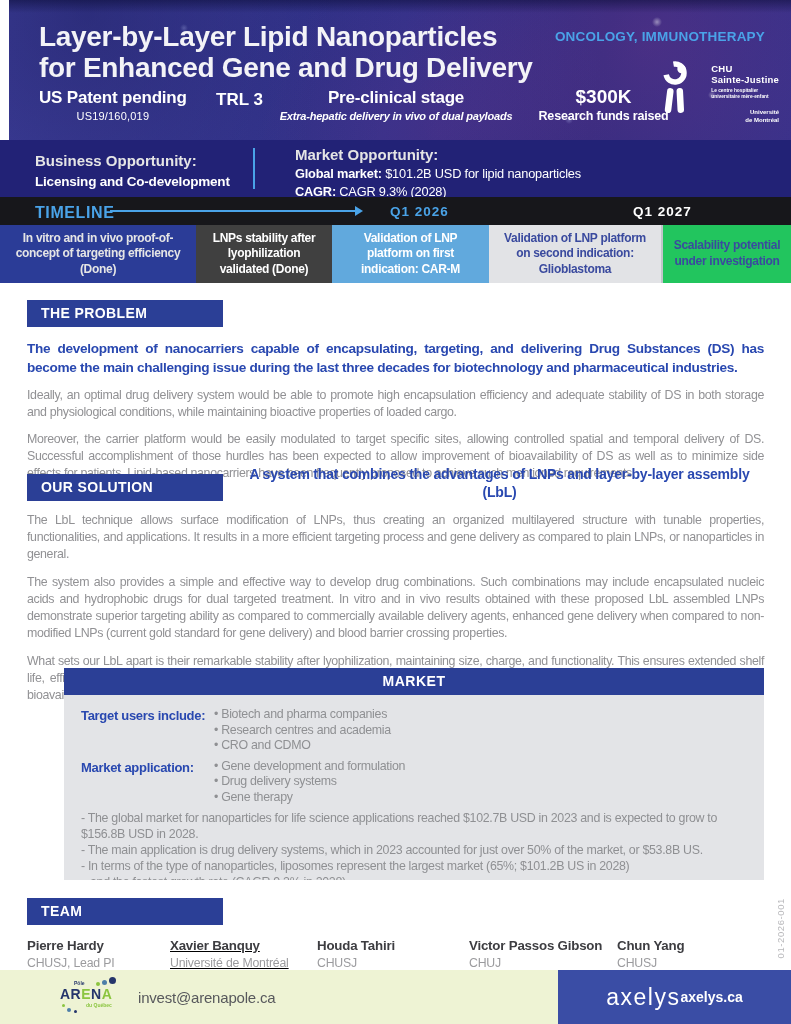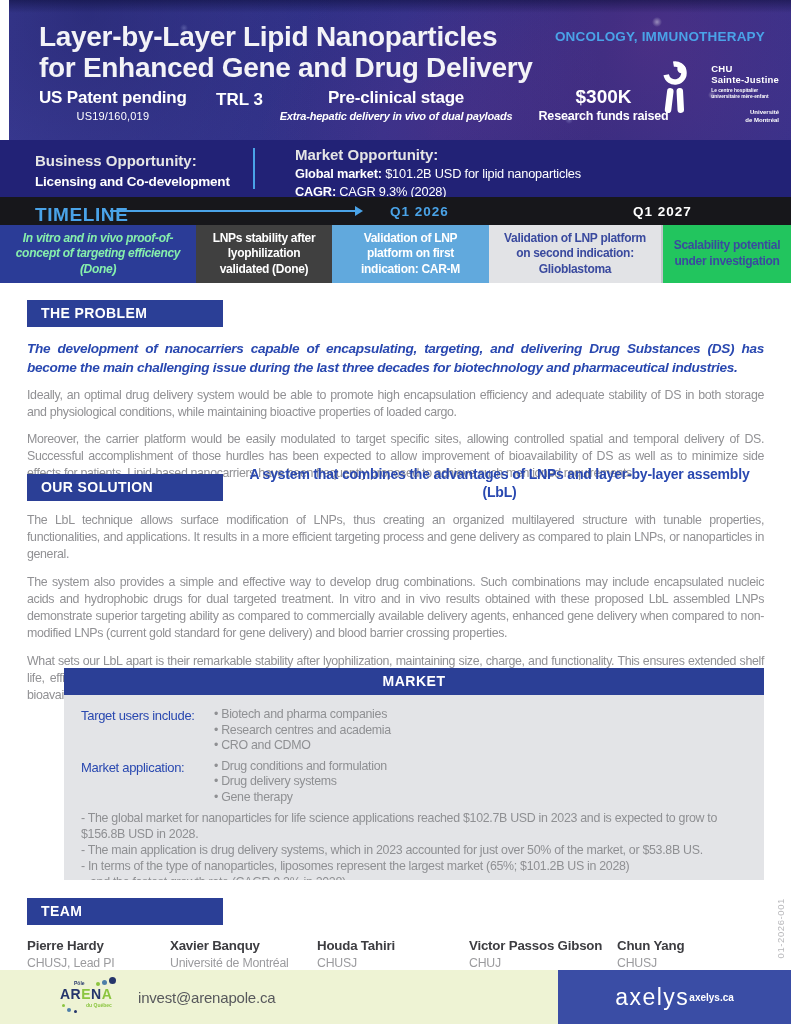--- a/index.html
+++ b/index.html
@@ -52,59 +52,59 @@
   .opp-business { position:absolute; left:35px; top:10px; line-height:1.45; }
   .opp-label { color:#e5e5e5; font-weight:bold; font-size:15px; }
   .opp-value { color:#ffffff; font-weight:bold; font-size:13.5px; letter-spacing:-0.2px; }
   .opp-divider { position:absolute; left:253px; top:8px; bottom:8px; width:2px; background:#4aa3e8; }
   .opp-market { position:absolute; left:295px; top:4px; line-height:1.4; }
   .opp-line { color:#ffffff; font-size:12.8px; letter-spacing:-0.2px; }
   .opp-line b { font-weight:bold; }
 
   
   .tl-bar { position:absolute; top:197px; left:0; right:0; height:28px; background:#17171b; }
-  .tl-label { position:absolute; left:35px; top:7px; color:#4aa3e8; font-weight:bold; font-size:19px; letter-spacing:0.6px; }
+  .tl-label { position:absolute; left:35px; top:7px; color:#4aa3e8; font-weight:bold; font-size:16px; letter-spacing:0.6px; }
   .tl-arrow { position:absolute; left:110px; top:13px; width:245px; height:2px; background:#4aa3e8; }
   .tl-arrow::after { content:""; position:absolute; right:-8px; top:-4px; border-left:8px solid #4aa3e8; border-top:5px solid transparent; border-bottom:5px solid transparent; }
   .tl-date1 { position:absolute; left:390px; top:7px; color:#4aa3e8; font-weight:bold; font-size:13.5px; letter-spacing:1px; }
   .tl-date2 { position:absolute; left:633px; top:7px; color:#ffffff; font-weight:bold; font-size:13.5px; letter-spacing:1px; }
   .tl-boxes { position:absolute; top:225px; left:0; right:0; height:58px; display:flex; }
   .tl-box { display:flex; align-items:center; justify-content:center; text-align:center; font-weight:bold; font-size:12px; line-height:1.3; padding:4px 10px; letter-spacing:-0.3px; }
-  .tl-box-1 { width:196px; background:#2b3c97; color:#86efac;font-style:italic; }
+  .tl-box-1 { width:196px; background:#2b3c97; color:#e5e5e5; }
   .tl-box-2 { width:136px; background:#404040; color:#fff; }
   .tl-box-3 { width:157px; background:#61a9dd; color:#fff; }
   .tl-box-4 { width:172px; background:#e2e3e6; color:#3a4a9e; }
   .tl-box-5 { width:130px; background:#22c55e; color:#3a4a9e; border-left:2px solid #c2c5cb; }
 
   
   .sec-head { display:block; width:196px; height:27px; background:#2b3f96; color:#fff; font-weight:bold; font-size:14px; letter-spacing:0.4px; padding:5px 0 0 14px; }
   .body-p { color:#919194; font-size:12.4px; letter-spacing:-0.35px; line-height:17px; text-align:justify; }
   .problem { position:absolute; top:300px; left:27px; right:27px; }
-  .intro { color:#2948b0; font-weight:bold; font-size:13.6px; letter-spacing:-0.3px; line-height:18.5px; text-align:justify; margin-top:13px;font-style:italic; }
+  .intro { color:#2948b0; font-weight:bold; font-size:13.6px; letter-spacing:-0.3px; line-height:18.5px; text-align:justify; margin-top:13px; }
   .problem .body-p { margin-top:10px; }
 
   .solution { position:absolute; top:465px; left:27px; right:27px; }
   .sol-row { display:flex; align-items:flex-end; }
   .sol-sub { flex:1; text-align:center; color:#2948b0; font-weight:bold; font-size:14px; letter-spacing:-0.2px; line-height:1.3; padding-left:12px; }
   .solution .body-p { margin-top:11px; }
 
   .market { position:absolute; top:668px; left:27px; right:27px;padding-left:37px; }
   .market-head { display:block; height:27px; background:#2b3f96; color:#fff; text-align:center; font-weight:bold; font-size:14px; letter-spacing:0.5px; padding-top:5px; }
   .market-box { background:#e3e4e7; height:185px; padding:12px 17px 10px 17px; overflow:hidden; }
   .m-row { display:flex; margin-bottom:5px; }
-  .m-label { flex:none; width:133px; color:#2948b0; font-weight:normal; font-size:13px; letter-spacing:-0.3px; padding-top:1px; }
+  .m-label { flex:none; width:133px; color:#2948b0; font-weight:bold; font-size:13px; letter-spacing:-0.3px; padding-top:1px; }
   .m-items { color:#8f9093; font-size:12.4px; letter-spacing:-0.3px; line-height:15.5px; }
   .m-item::before { content:"• "; }
   .m-notes { margin-top:3px; color:#8f9093; font-size:12.4px; letter-spacing:-0.3px; line-height:16px; }
   .m-note.indent { padding-left:9px; }
 
   .team { position:absolute; top:898px; left:27px; right:27px; }
   .team-grid { display:flex; margin-top:13px; }
   .team-member { flex:none; }
-  .tm-1 { width:143px; } .tm-2 { width:147px; } .tm-3 { width:152px; } .tm-4 { width:148px; } .tm-5 { width:120px; }
+  .tm-1 { width:143px; } .tm-2 { width:147px;text-decoration:underline; } .tm-3 { width:152px; } .tm-4 { width:148px; } .tm-5 { width:120px; }
   .tm-name { color:#3d3d41; font-weight:bold; font-size:13.3px; letter-spacing:-0.2px; }
   .tm-affil { color:#9b9b9e; font-size:12.3px; letter-spacing:-0.2px; margin-top:3px; }
 
   .doc-num { position:absolute; right:5px; top:898px; writing-mode:vertical-rl; transform:rotate(180deg); color:#b7b7ba; font-size:9.5px; letter-spacing:0.6px; }
 
   
   .footer { position:absolute; bottom:0; left:0; right:0; height:54px; display:flex; }
   .footer-left { flex:1; background:#eef3d4; display:flex; align-items:center; padding-left:60px; }
   .arena-logo { position:relative; width:62px; height:40px; }
   .arena-top { position:absolute; left:14px; top:3px; font-size:5px; font-weight:bold; color:#25356b; }
@@ -114,21 +114,21 @@
   .arena-dot { position:absolute; border-radius:50%; }
   .d1 { width:7px; height:7px; background:#25356b; right:6px; top:0px; }
   .d2 { width:5px; height:5px; background:#4d7fa8; right:15px; top:3px; }
   .d3 { width:4px; height:4px; background:#8bc53f; right:22px; top:5px; }
   .d4 { width:3px; height:3px; background:#8bc53f; left:2px; top:27px; }
   .d5 { width:4px; height:4px; background:#4d7fa8; left:7px; top:31px; }
   .d6 { width:3px; height:3px; background:#25356b; left:14px; top:33px; }
   .footer-email { margin-left:16px; color:#57585c; font-size:15px; letter-spacing:-0.2px; }
   .footer-right { flex:none; width:233px; background:#3a4da5; display:flex; align-items:center; justify-content:center; }
   .axelys-word { color:#ffffff; font-size:23px; font-weight:normal; letter-spacing:1.5px; }
-  .axelys-url { color:#ffffff; font-weight:bold; font-size:10px; }
+  .axelys-url { color:#ffffff; font-weight:bold; font-size:14px; }
 </style>
 </head>
 <body>
 
 <div class="page">
 
   <div class="header">
     <div class="header-title">
       <div>Layer-by-Layer Lipid Nanoparticles</div>
       <div>for Enhanced Gene and Drug Delivery</div>
@@ -226,21 +226,21 @@
         <div class="m-label">Target users include:</div>
         <div class="m-items">
           <div class="m-item">Biotech and pharma companies</div>
           <div class="m-item">Research centres and academia</div>
           <div class="m-item">CRO and CDMO</div>
         </div>
       </div>
       <div class="m-row">
         <div class="m-label">Market application:</div>
         <div class="m-items">
-          <div class="m-item">Drug conditions and formulation</div>
+          <div class="m-item">Gene development and formulation</div>
           <div class="m-item">Drug delivery systems</div>
           <div class="m-item">Gene therapy</div>
         </div>
       </div>
       <div class="m-notes">
         <div class="m-note">- The global market for nanoparticles for life science applications reached $102.7B USD in 2023 and is expected to grow to $156.8B USD in 2028.</div>
         <div class="m-note">- The main application is drug delivery systems, which in 2023 accounted for just over 50% of the market, or $53.8B US.</div>
         <div class="m-note">- In terms of the type of nanoparticles, liposomes represent the largest market (65%; $101.2B US in 2028)</div>
         <div class="m-note indent">and the fastest growth rate (CAGR 9.3% in 2028).</div>
       </div>

